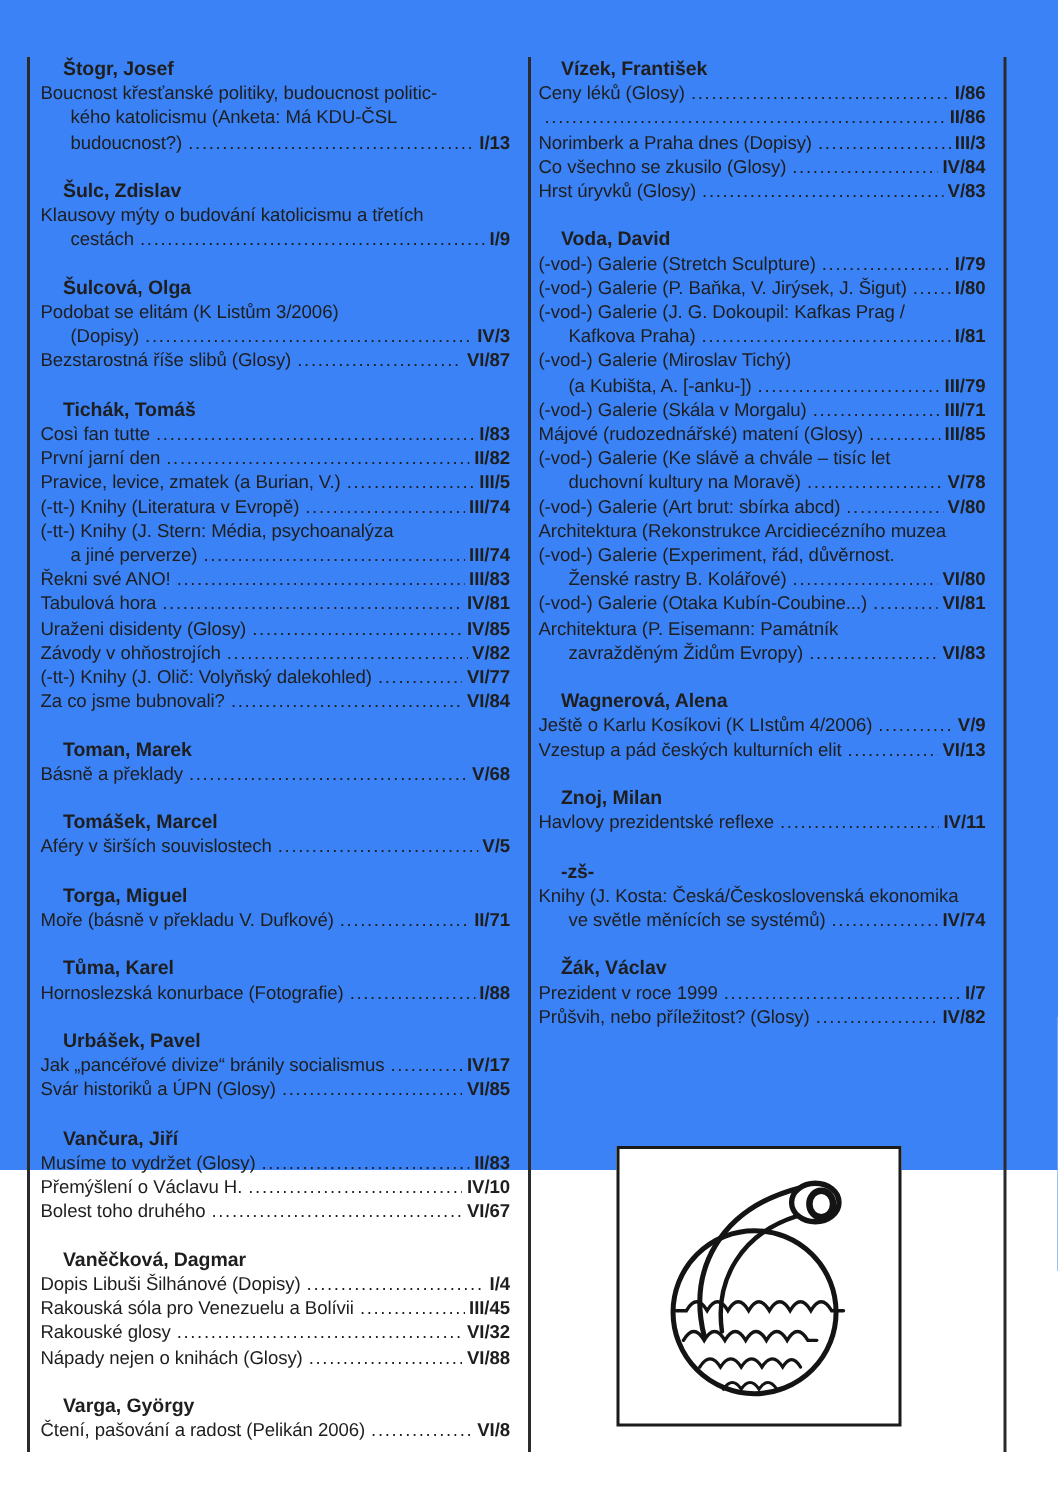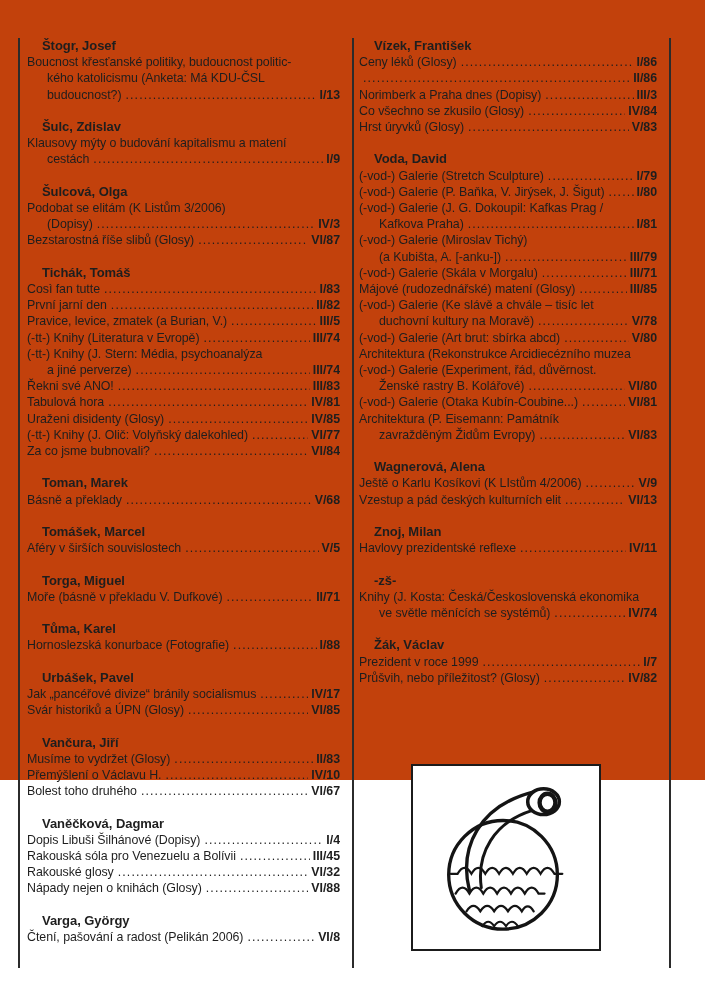--- a/index.html
+++ b/index.html
@@ -2,21 +2,21 @@
 <html><head>
 <meta charset="utf-8">
 <style>
   html,body { margin:0; padding:0; }
   body {
     width:705px; height:1000px; background:#ffffff; overflow:hidden;
     font-family:"Liberation Sans","DejaVu Sans",sans-serif;
     color:#1e1e1e;
     -webkit-font-smoothing:antialiased;
   }
-  .page { position:relative; width:705px; height:780px; background:#c2410c; }
+  .page { position:relative; width:705px; height:780px; background:#3b82f6; }
 
   .rule { position:absolute; top:38px; height:930px; width:2px; background:#2b2b2b; }
   #rule-left  { left:18px; }
   #rule-mid   { left:352px; }
   #rule-right { left:669px; }
 
   .content { position:absolute; left:18px; top:38px; width:653px; display:flex; }
   .col { box-sizing:border-box; }
   .col-0 { width:334px; padding:0 12px 0 9px; }
   .col-1 { width:319px; padding:0 14px 0 7px; }
@@ -67,21 +67,21 @@
             <div class="line cont last">
               <span class="title">budoucnost?)</span>
               <span class="leader"></span>
               <span class="ref">I/13</span>
             </div>
           </div>
         </div>
         <div class="section">
           <div class="author">Šulc, Zdislav</div>
           <div class="entry">
-            <div class="line">Klausovy mýty o budování kapitalismu a matení</div>
+            <div class="line">Klausovy mýty o budování katolicismu a třetích</div>
             <div class="line cont last">
               <span class="title">cestách</span>
               <span class="leader"></span>
               <span class="ref">I/9</span>
             </div>
           </div>
         </div>
         <div class="section">
           <div class="author">Šulcová, Olga</div>
           <div class="entry">
@@ -150,20 +150,27 @@
               <span class="title">Tabulová hora</span>
               <span class="leader"></span>
               <span class="ref">IV/81</span>
             </div>
           </div>
           <div class="entry">
             <div class="line last">
               <span class="title">Uraženi disidenty (Glosy)</span>
               <span class="leader"></span>
               <span class="ref">IV/85</span>
+            </div>
+          </div>
+          <div class="entry">
+            <div class="line last">
+              <span class="title">Závody v ohňostrojích</span>
+              <span class="leader"></span>
+              <span class="ref">V/82</span>
             </div>
           </div>
           <div class="entry">
             <div class="line last">
               <span class="title">(-tt-) Knihy (J. Olič: Volyňský dalekohled)</span>
               <span class="leader"></span>
               <span class="ref">VI/77</span>
             </div>
           </div>
           <div class="entry">

